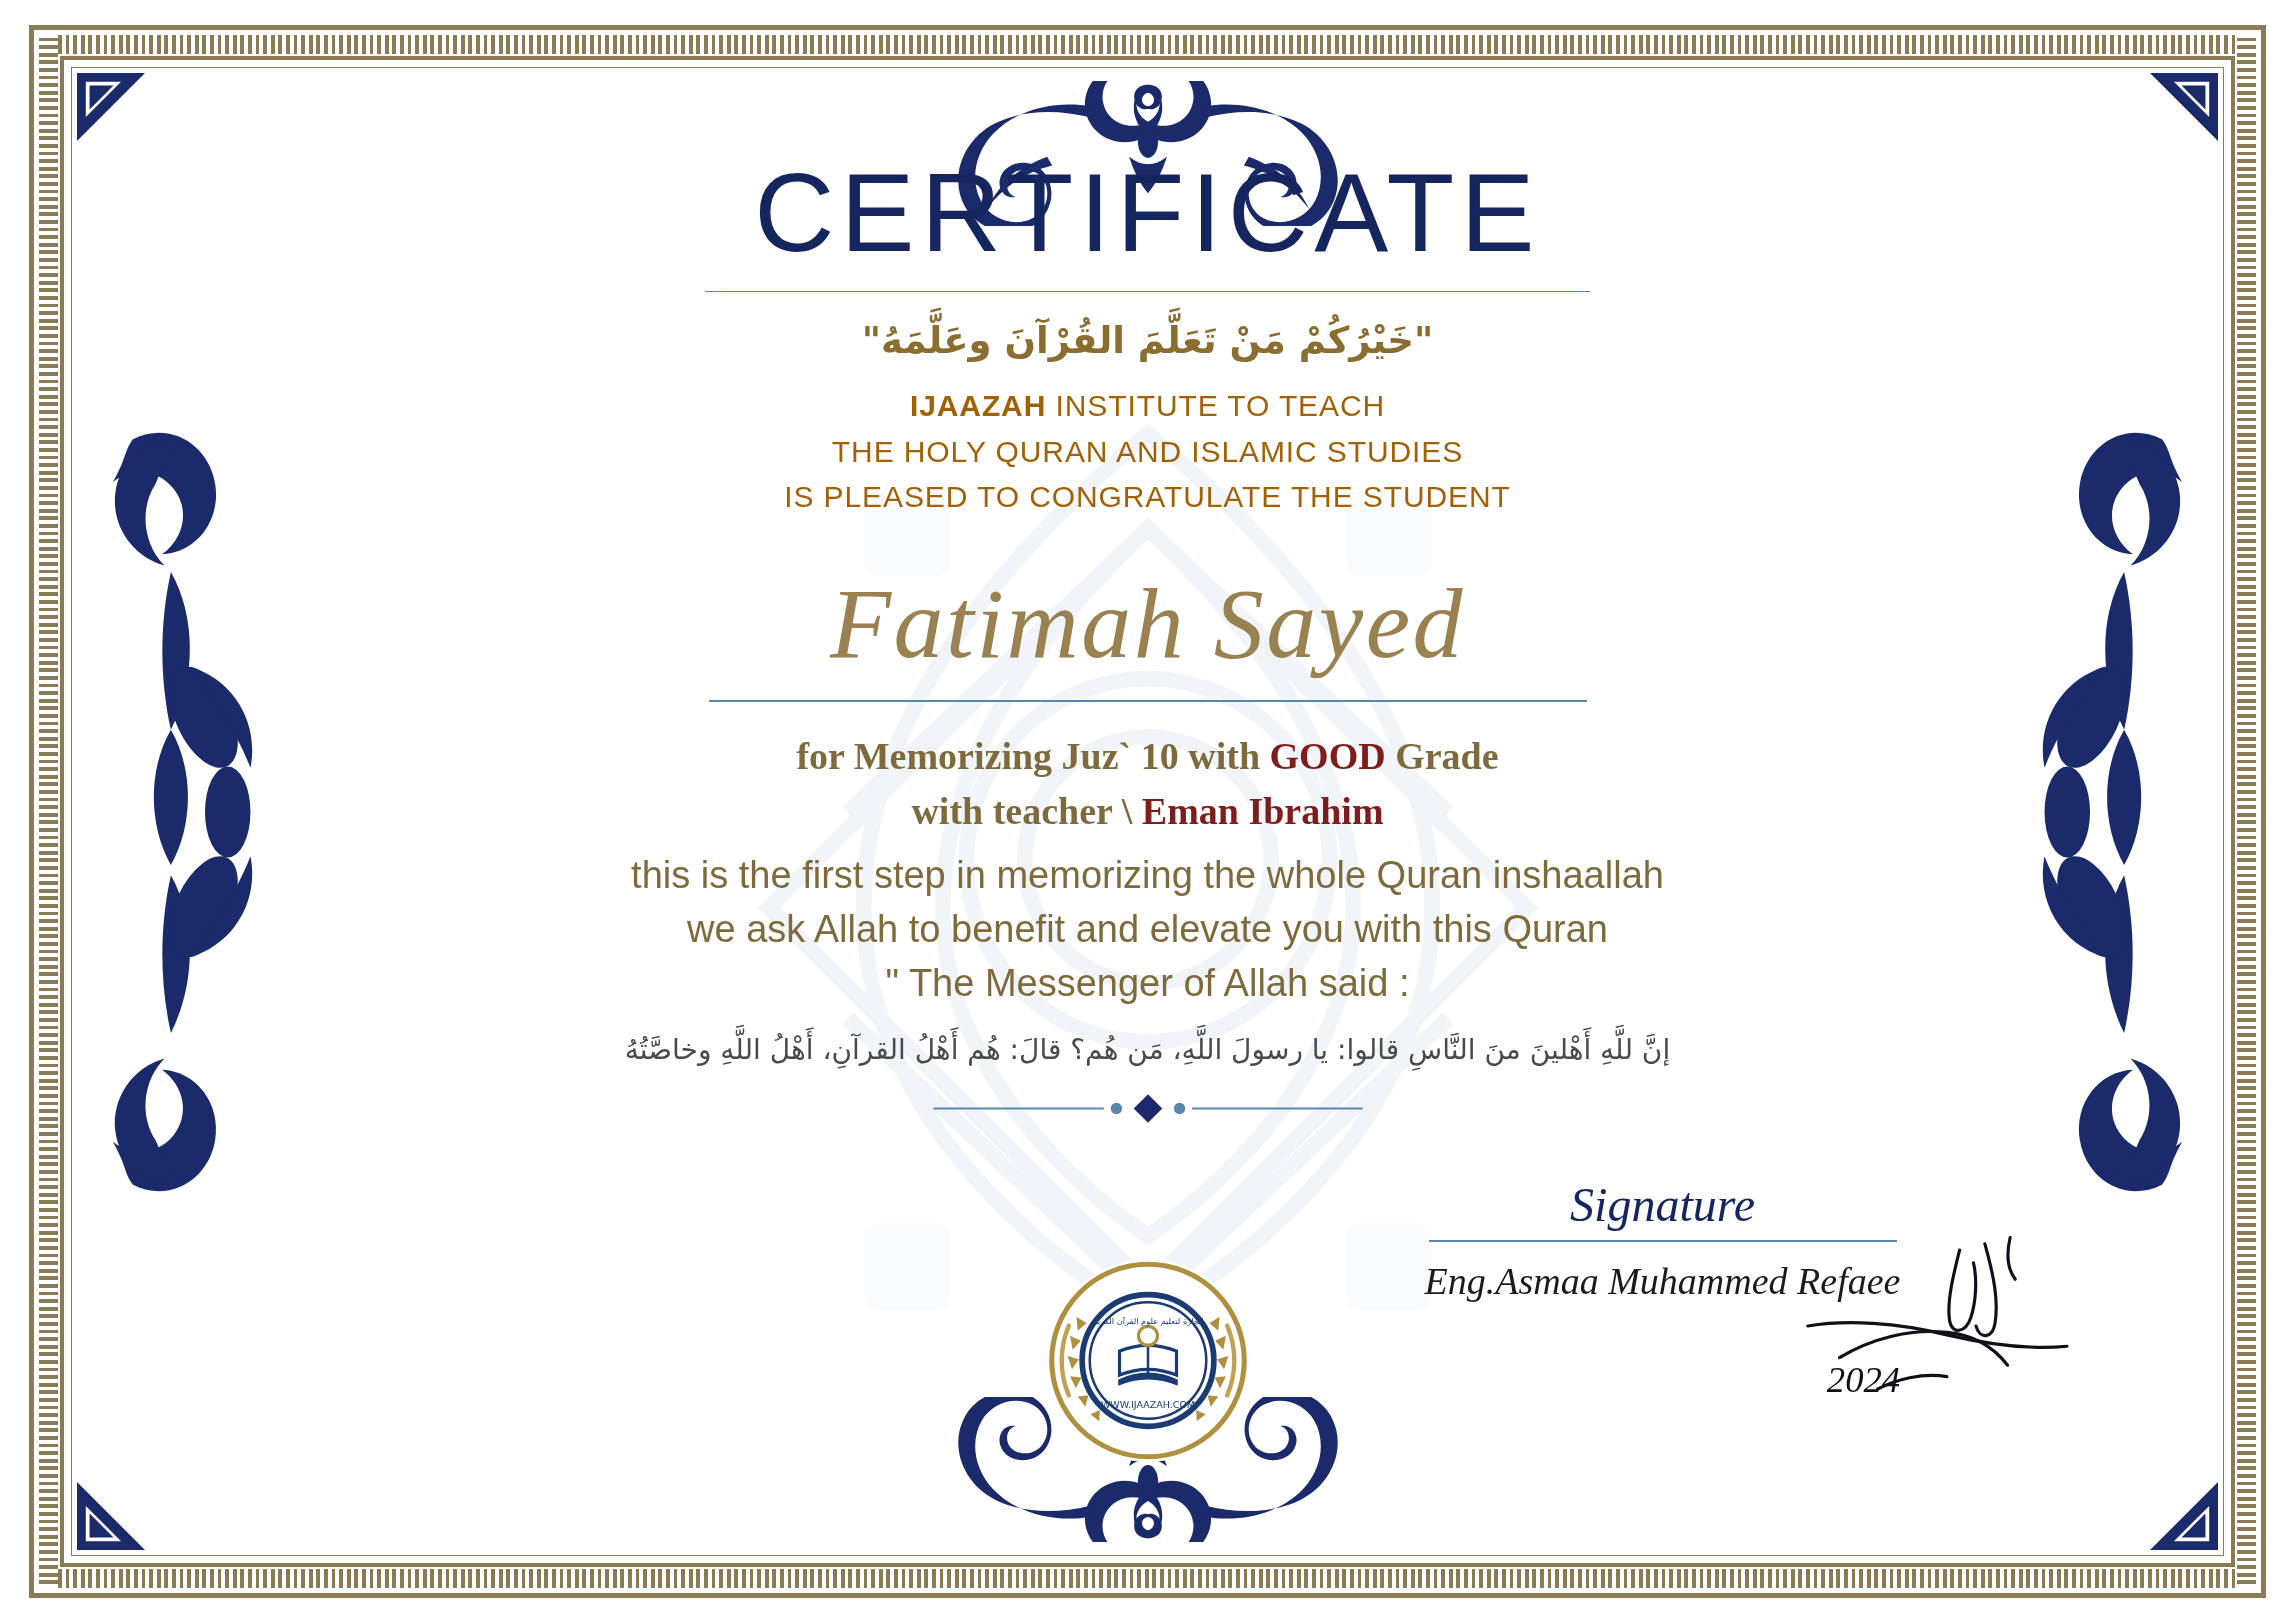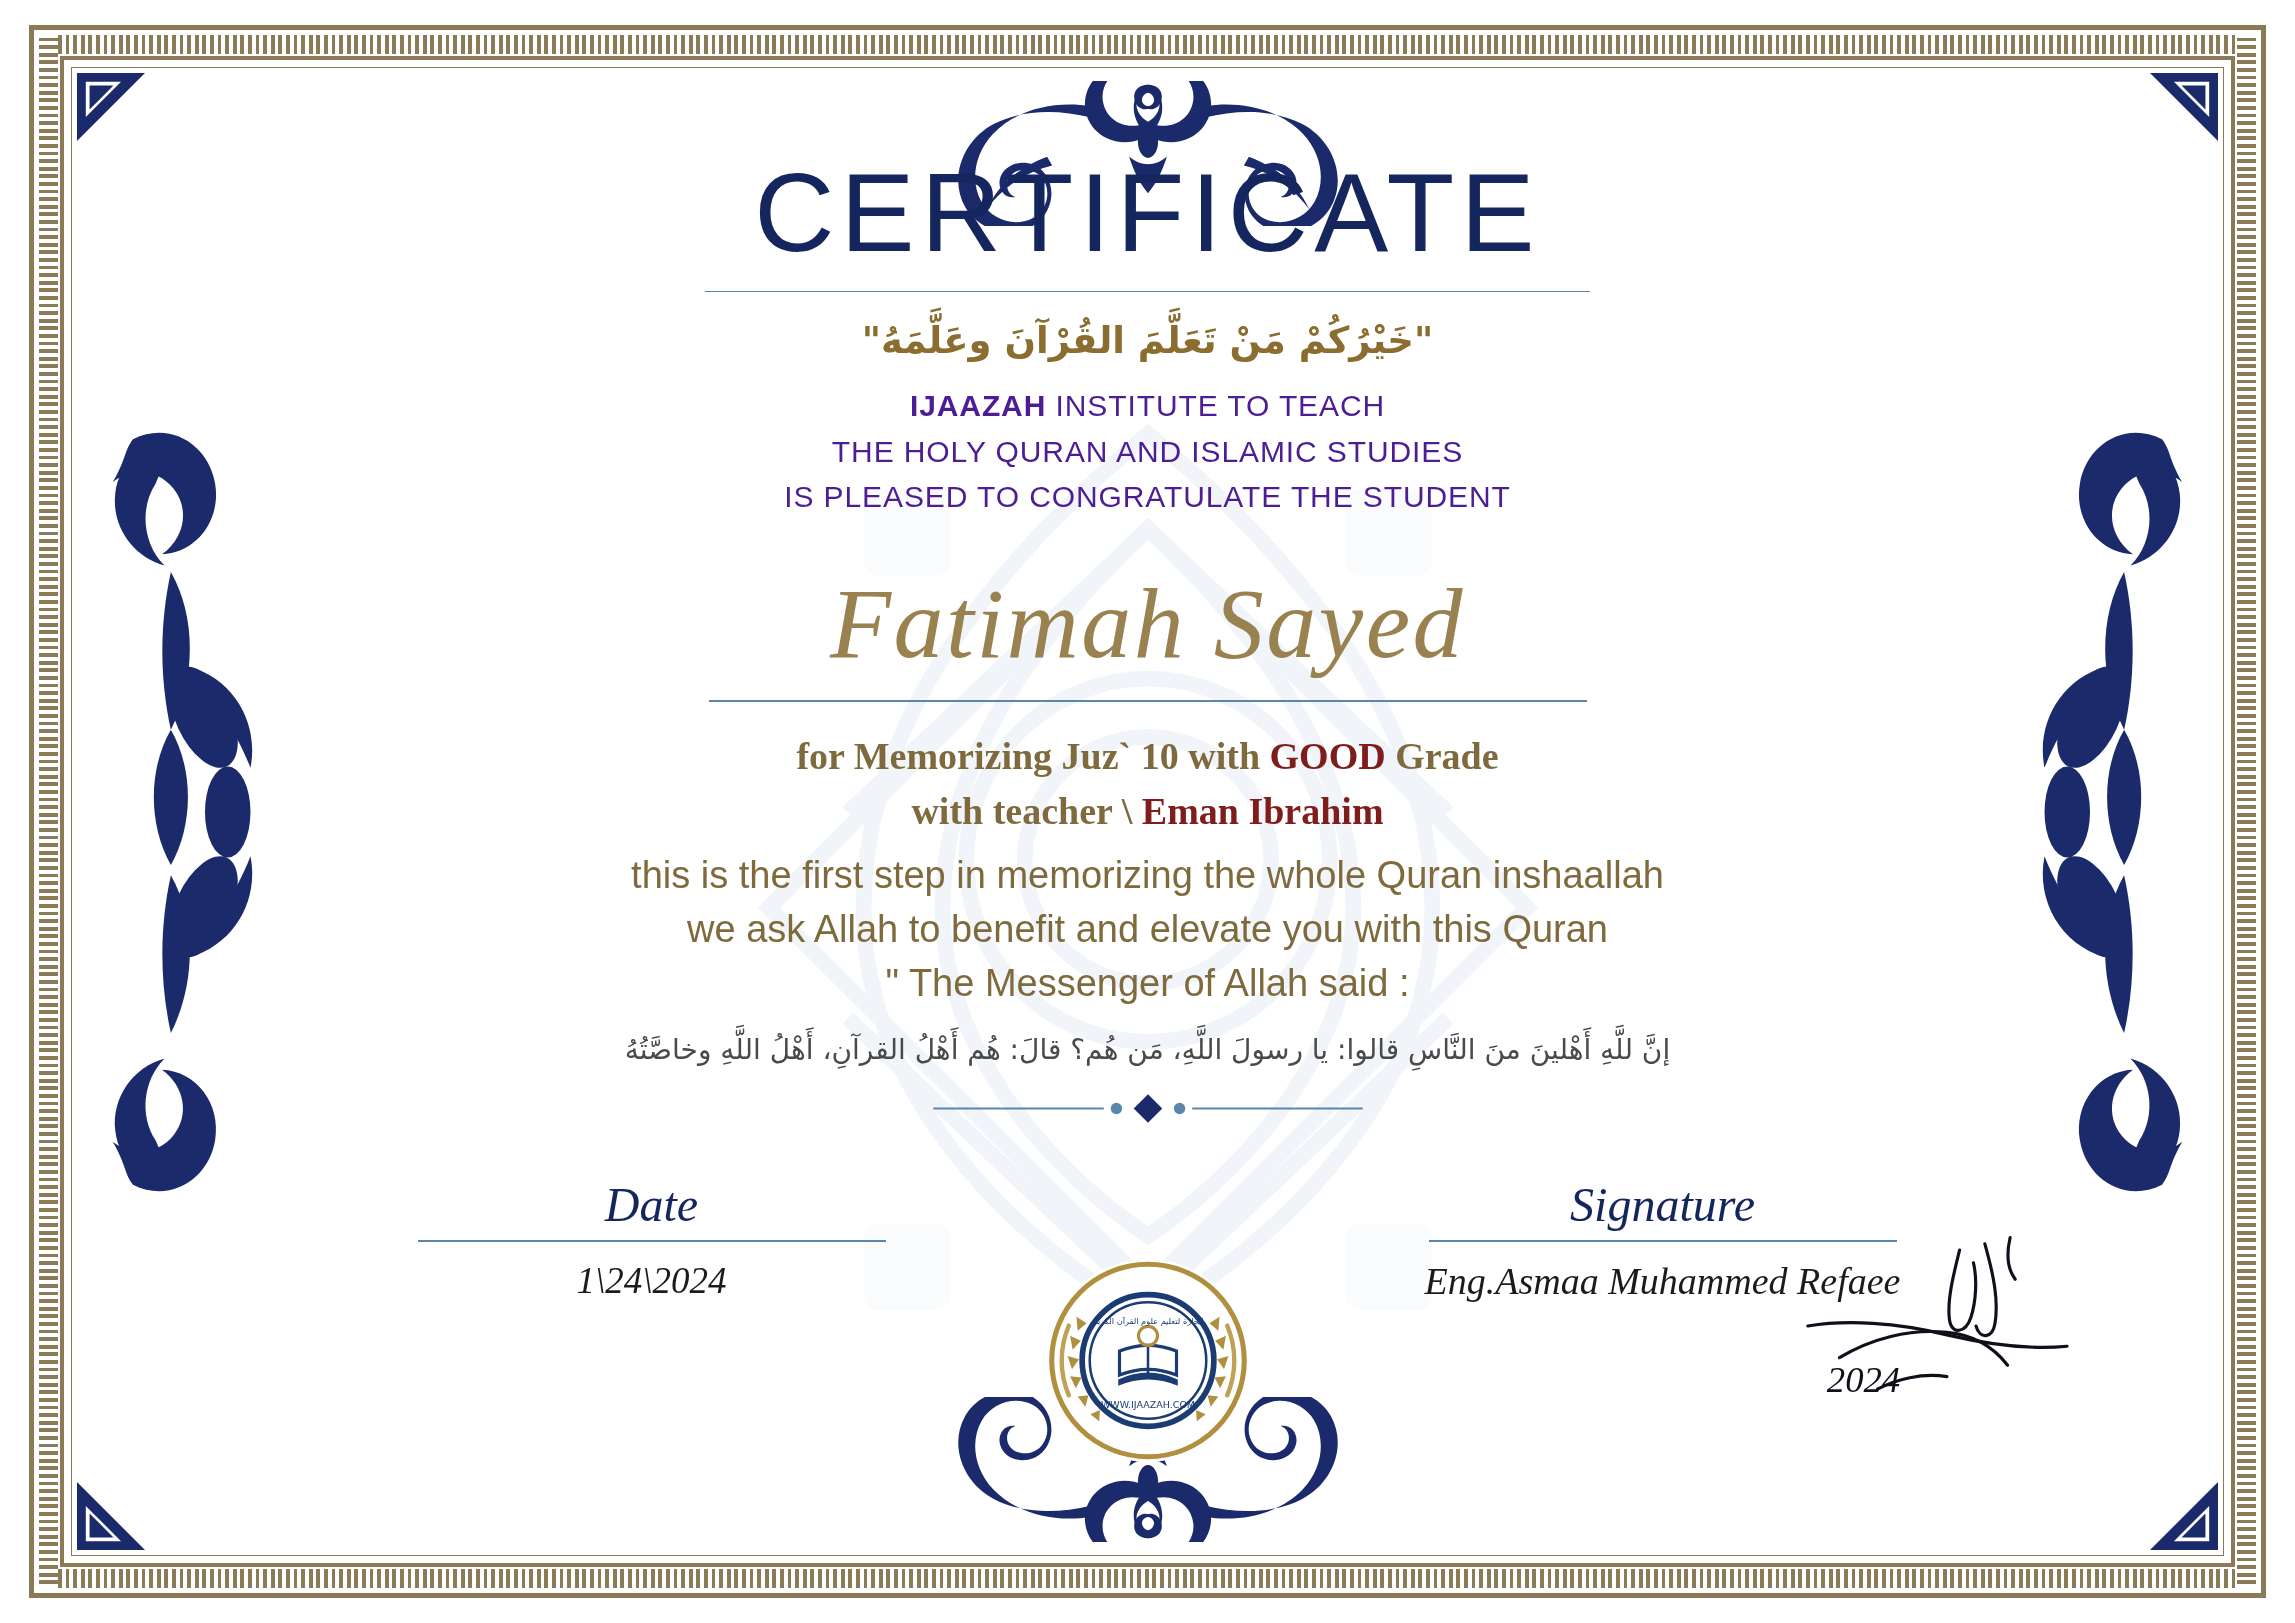--- a/index.html
+++ b/index.html
@@ -156,21 +156,21 @@
     font-family: "DejaVu Sans", sans-serif;
     direction: rtl;
     font-size: 37px;
     color: #8a6d2f;
     margin: 25px 0 17.7px 0;
     line-height: 1.3;
     font-weight: bold;
   }
 
   .org-lines {
-    color: #4c1d95;
+    color: #a16207;
     font-size: 30px;
     letter-spacing: 0.9px;
     line-height: 1.52;
     margin-top: 3.8px;
   }
   .org-lines .bold { font-weight: bold; }
 
   .student-name {
     font-family: "Liberation Serif", serif;
     font-style: italic;
@@ -442,25 +442,20 @@
         <line x1="40" y1="26" x2="310" y2="26" stroke="#5b86ab" stroke-width="3"></line>
         <line x1="450" y1="26" x2="720" y2="26" stroke="#5b86ab" stroke-width="3"></line>
         <circle cx="330" cy="26" r="9" fill="#5b86ab"></circle>
         <circle cx="430" cy="26" r="9" fill="#5b86ab"></circle>
         <rect x="364" y="10" width="32" height="32" transform="rotate(45 380 26)" fill="#1b2a6b"></rect>
       </svg>
     </div>
   </div>
 
   <div class="footer">
-    <div class="foot-block foot-date">
-      <div class="foot-label">Date</div>
-      <div class="foot-rule"></div>
-      <div class="foot-value">1\24\2024</div>
-    </div>
 
     <div class="foot-block foot-sign">
       <div class="foot-label">Signature</div>
       <div class="foot-rule"></div>
       <div class="foot-value sig">Eng.Asmaa Muhammed Refaee</div>
     </div>
   </div>
 
   <div class="signature-scribble">
     <svg width="354" height="190" viewBox="0 0 560 300">

